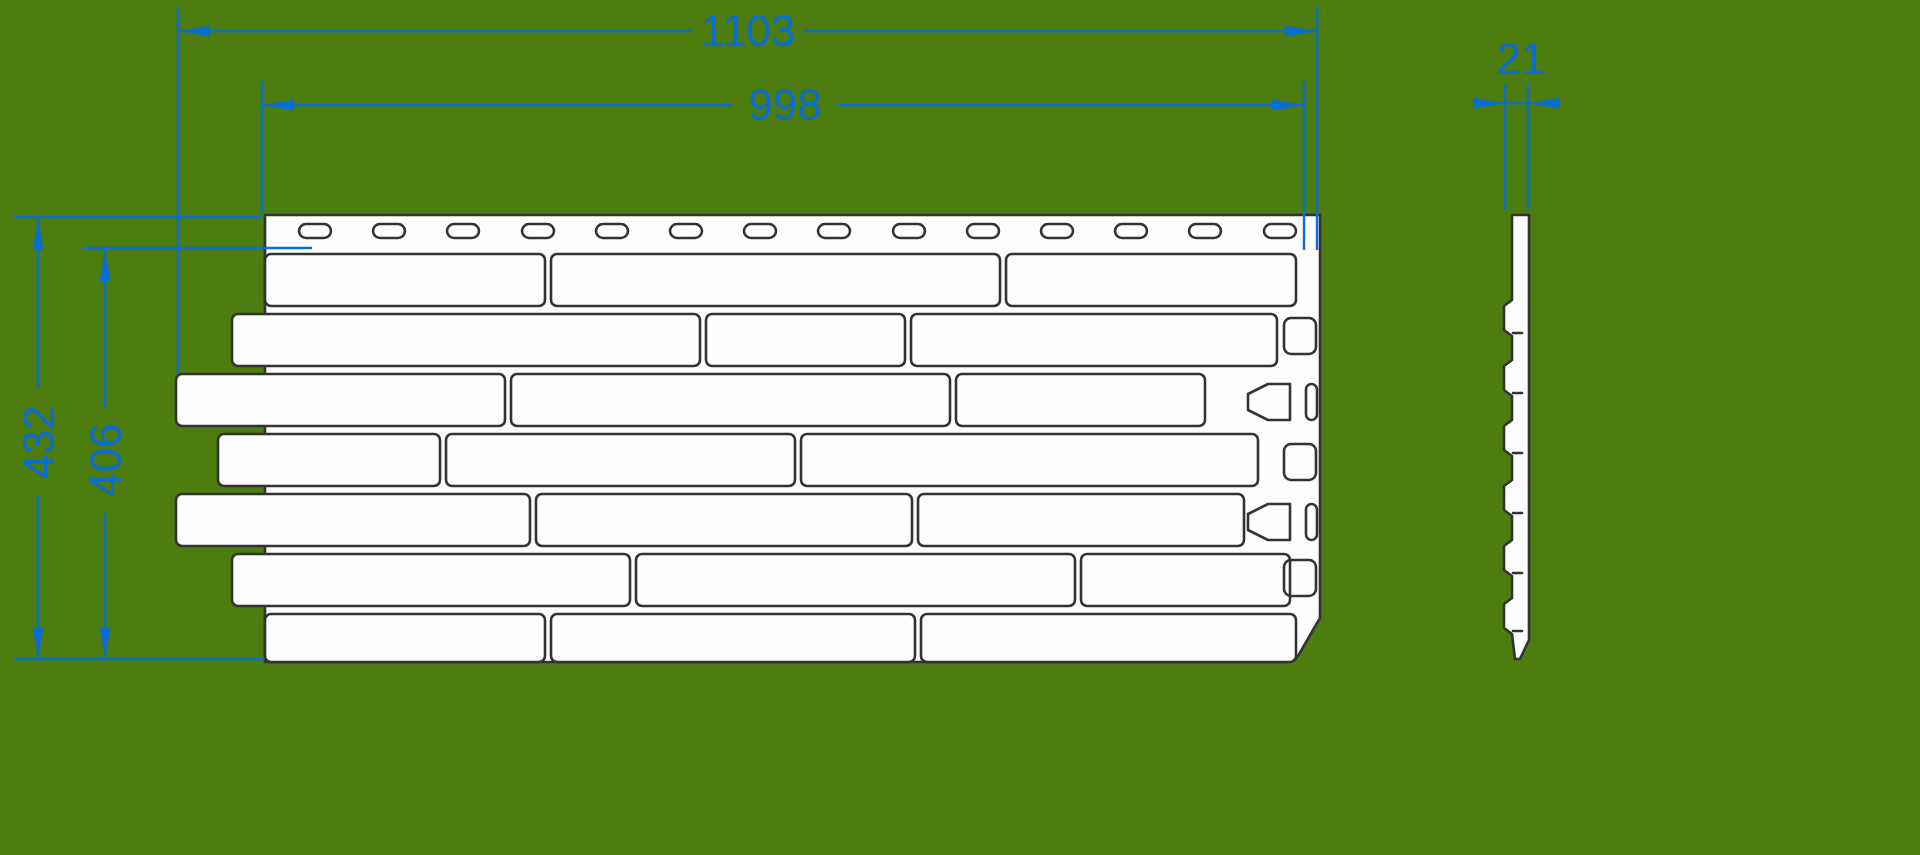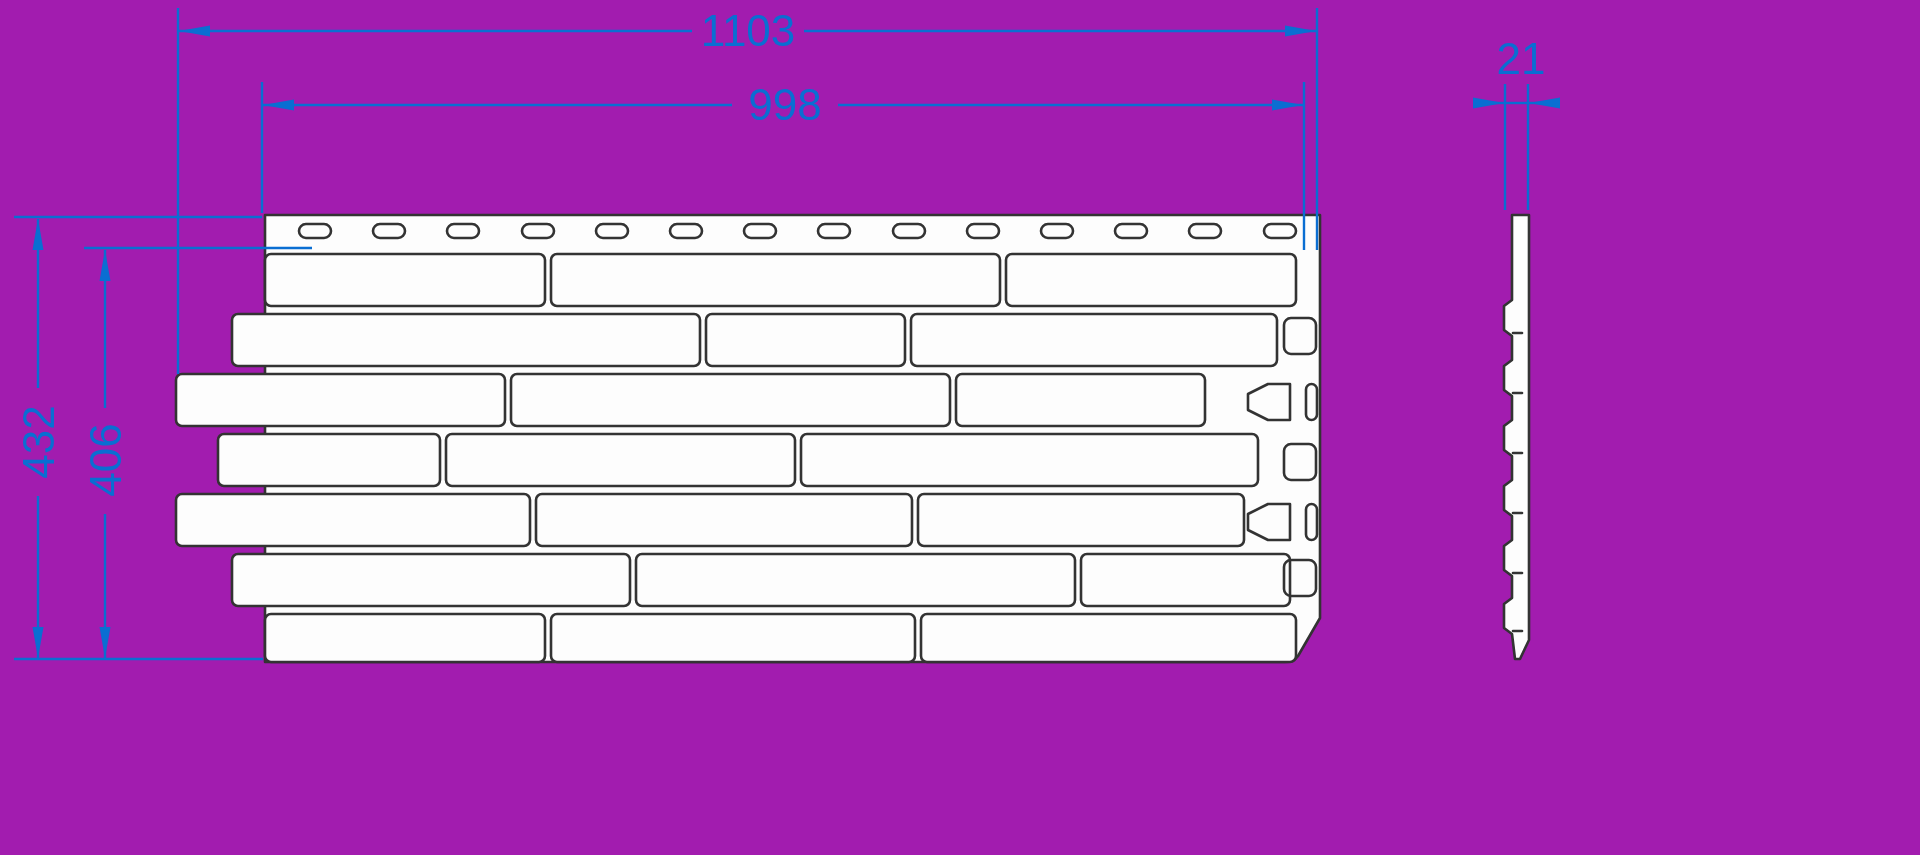--- a/index.html
+++ b/index.html
@@ -1,16 +1,16 @@
 <!DOCTYPE html>
 <html><head>
 <meta charset="utf-8">
 <style>
   html,body{margin:0;padding:0;background:#fdfdfd;}
-  .canvas{position:relative;width:1920px;height:855px;background:#a21caf;overflow:hidden;
+  .canvas{position:relative;width:1920px;height:855px;background:#4d7c0f;overflow:hidden;
           font-family:"Liberation Sans", sans-serif;}
   svg{display:block;}
   .draw{stroke:#333333;stroke-width:2.6;fill:none;stroke-linejoin:round;stroke-linecap:round;}
   .draw-fill{stroke:#333333;stroke-width:2.6;fill:#fdfdfd;stroke-linejoin:round;}
   .dim{stroke:#0a6ed2;stroke-width:2.4;fill:none;stroke-linecap:butt;}
   .dimtxt{fill:#0a6ed2;font-size:44px;font-family:"Liberation Sans", sans-serif;}
   .arrow{fill:#0a6ed2;}
 </style>
 </head>
 <body>

